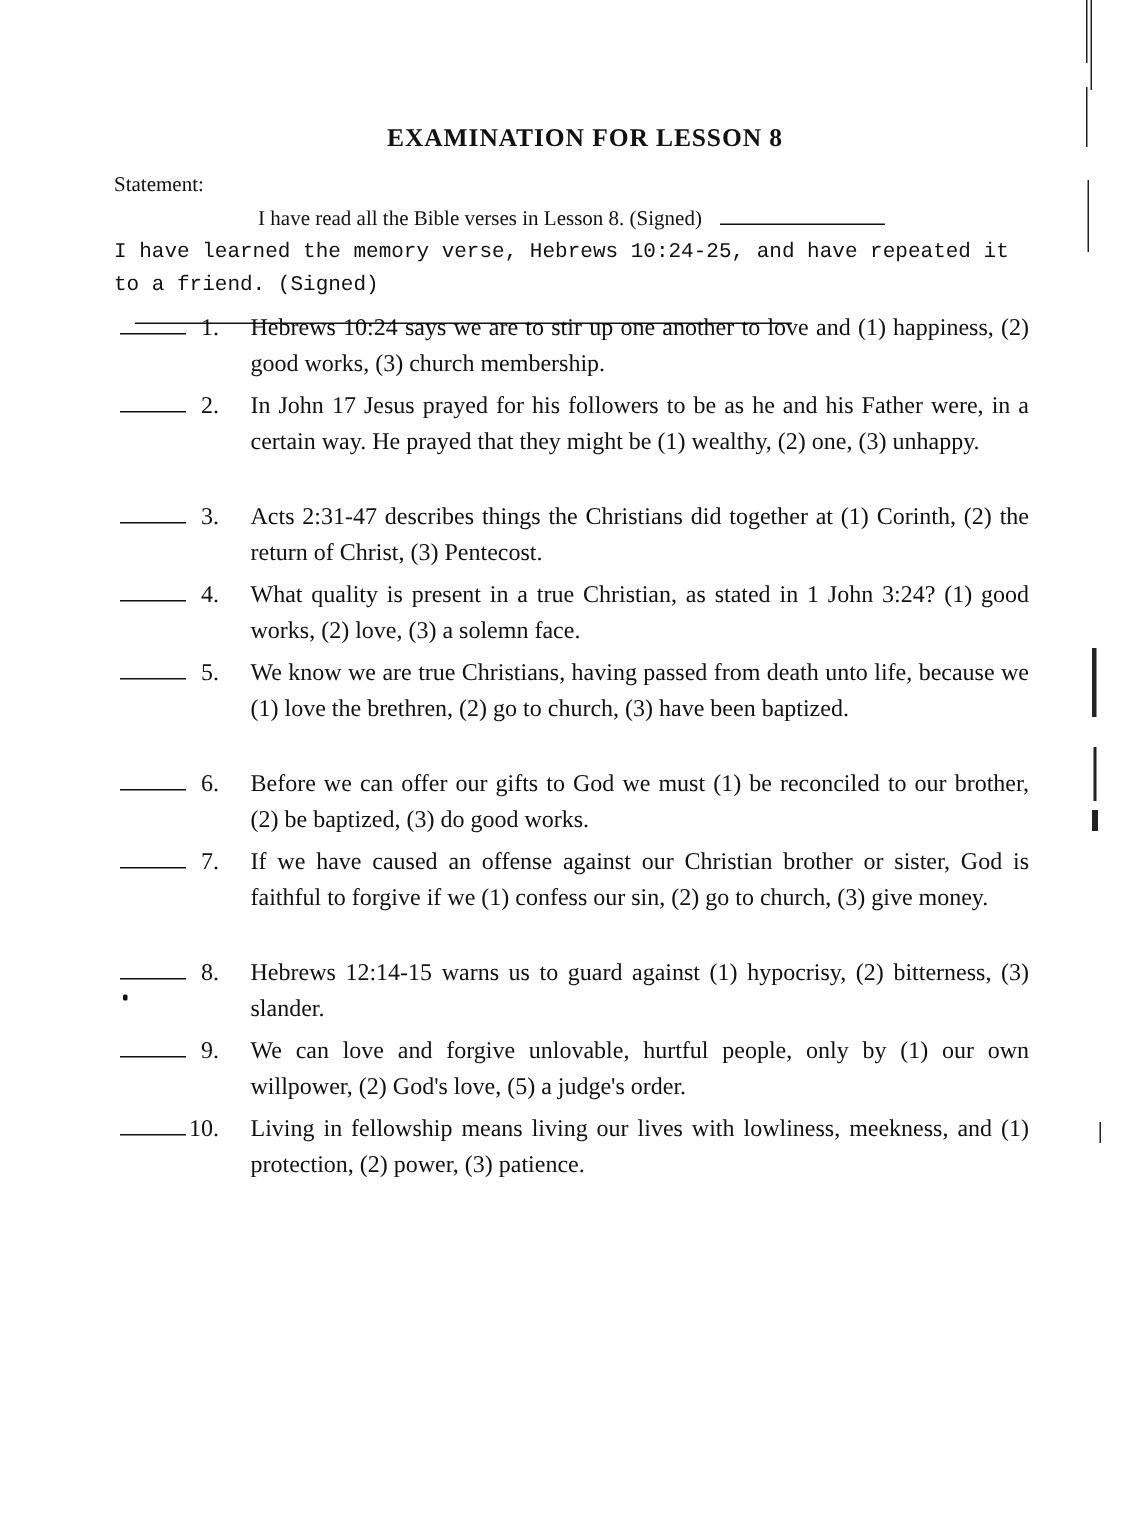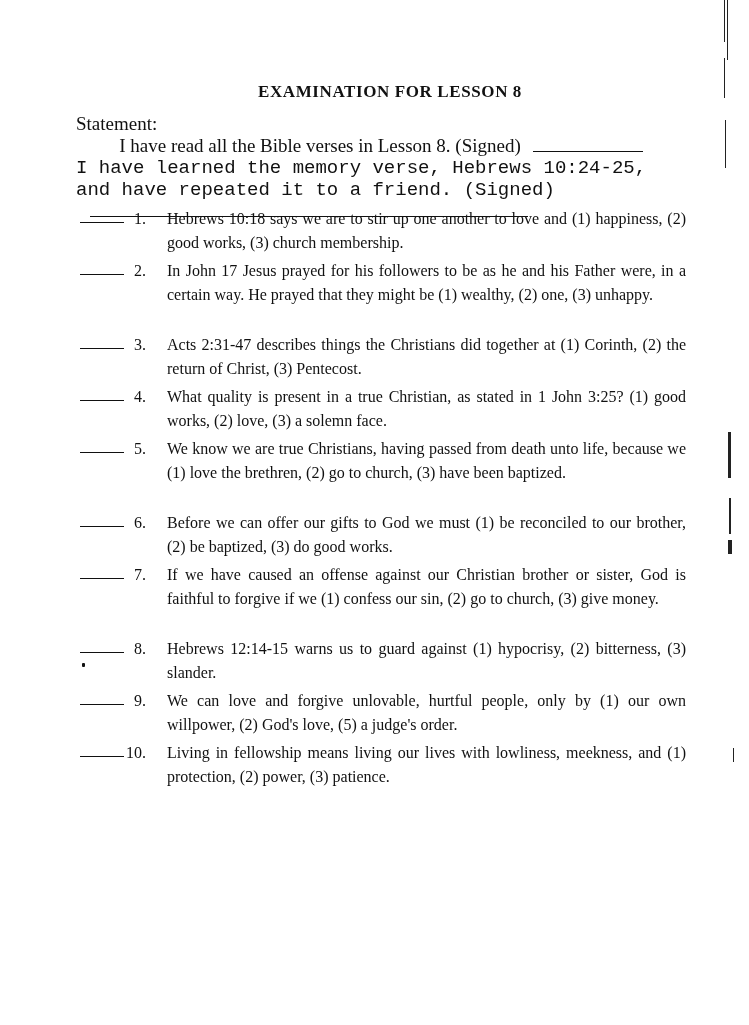--- a/index.html
+++ b/index.html
@@ -1,21 +1,21 @@
 <!DOCTYPE html>
 <html><head>
   <meta charset="utf-8">
   <style>
     html, body { margin: 0; padding: 0; background: #ffffff; }
     body { width: 749px; height: 1025px; position: relative; overflow: hidden;
            font-family: "Liberation Serif", "DejaVu Serif", serif; color: #111; }
     .page { position: absolute; left: 0; top: 0; width: 749px; height: 780px; }
     .title { position: absolute; top: 82px; left: 0; width: 780px; text-align: center;
              font-weight: bold; font-size: 17px; letter-spacing: 0.6px; }
-    .stmt { position: absolute; left: 76px; width: 610px; font-size: 19px; line-height: 22px; }
+    .stmt { position: absolute; left: 76px; width: 610px; font-size: 14px; line-height: 22px; }
     .stmt-label { top: 113px; }
     .stmt-1 { top: 135px; text-align: center; }
     .stmt-2 { top: 157px; width: 612px; font-family: Liberation Mono, monospace; }
     .sig-line { display: inline-block; border-bottom: 1.3px solid #111; height: 14px; vertical-align: baseline; }
     .sig1 { width: 110px; margin-left: 12px; }
     .sig2 { width: 438px; margin-left: 14px; }
     .q { position: absolute; left: 76px; width: 612px; font-size: 16px; line-height: 23.5px; }
     .q .blank { position: absolute; left: 4px; top: 15px; width: 44px; border-bottom: 1.3px solid #111; }
     .q .num { position: absolute; left: 48px; width: 22px; text-align: right; }
     .q .text { position: absolute; left: 91px; width: 519px; text-align: justify; }
@@ -32,36 +32,36 @@
   <div class="stmt stmt-1">
     <span>I have read all the Bible verses in Lesson 8. (Signed)</span><span class="sig-line sig1"></span>
   </div>
   <div class="stmt stmt-2">
     <span>I have learned the memory verse, Hebrews 10:24-25, and have repeated it to a friend. (Signed)</span><span class="sig-line sig2"></span>
   </div>
 
   <div class="q" style="top:207px;">
     <span class="blank"></span>
     <span class="num">1.</span>
-    <span class="text">Hebrews 10:18 says we are to stir up one another to love and (1) happiness, (2) good works, (3) church membership.</span>
+    <span class="text">Hebrews 10:24 says we are to stir up one another to love and (1) happiness, (2) good works, (3) church membership.</span>
   </div>
   <div class="q" style="top:259px;">
     <span class="blank"></span>
     <span class="num">2.</span>
     <span class="text">In John 17 Jesus prayed for his followers to be as he and his Father were, in a certain way. He prayed that they might be (1) wealthy, (2) one, (3) unhappy.</span>
   </div>
   <div class="q" style="top:333px;">
     <span class="blank"></span>
     <span class="num">3.</span>
     <span class="text">Acts 2:31-47 describes things the Christians did together at (1) Corinth, (2) the return of Christ, (3) Pentecost.</span>
   </div>
   <div class="q" style="top:385px;">
     <span class="blank"></span>
     <span class="num">4.</span>
-    <span class="text">What quality is present in a true Christian, as stated in 1 John 3:25? (1) good works, (2) love, (3) a solemn face.</span>
+    <span class="text">What quality is present in a true Christian, as stated in 1 John 3:24? (1) good works, (2) love, (3) a solemn face.</span>
   </div>
   <div class="q" style="top:437px;">
     <span class="blank"></span>
     <span class="num">5.</span>
     <span class="text">We know we are true Christians, having passed from death unto life, because we (1) love the brethren, (2) go to church, (3) have been baptized.</span>
   </div>
   <div class="q" style="top:511px;">
     <span class="blank"></span>
     <span class="num">6.</span>
     <span class="text">Before we can offer our gifts to God we must (1) be reconciled to our brother, (2) be baptized, (3) do good works.</span>

